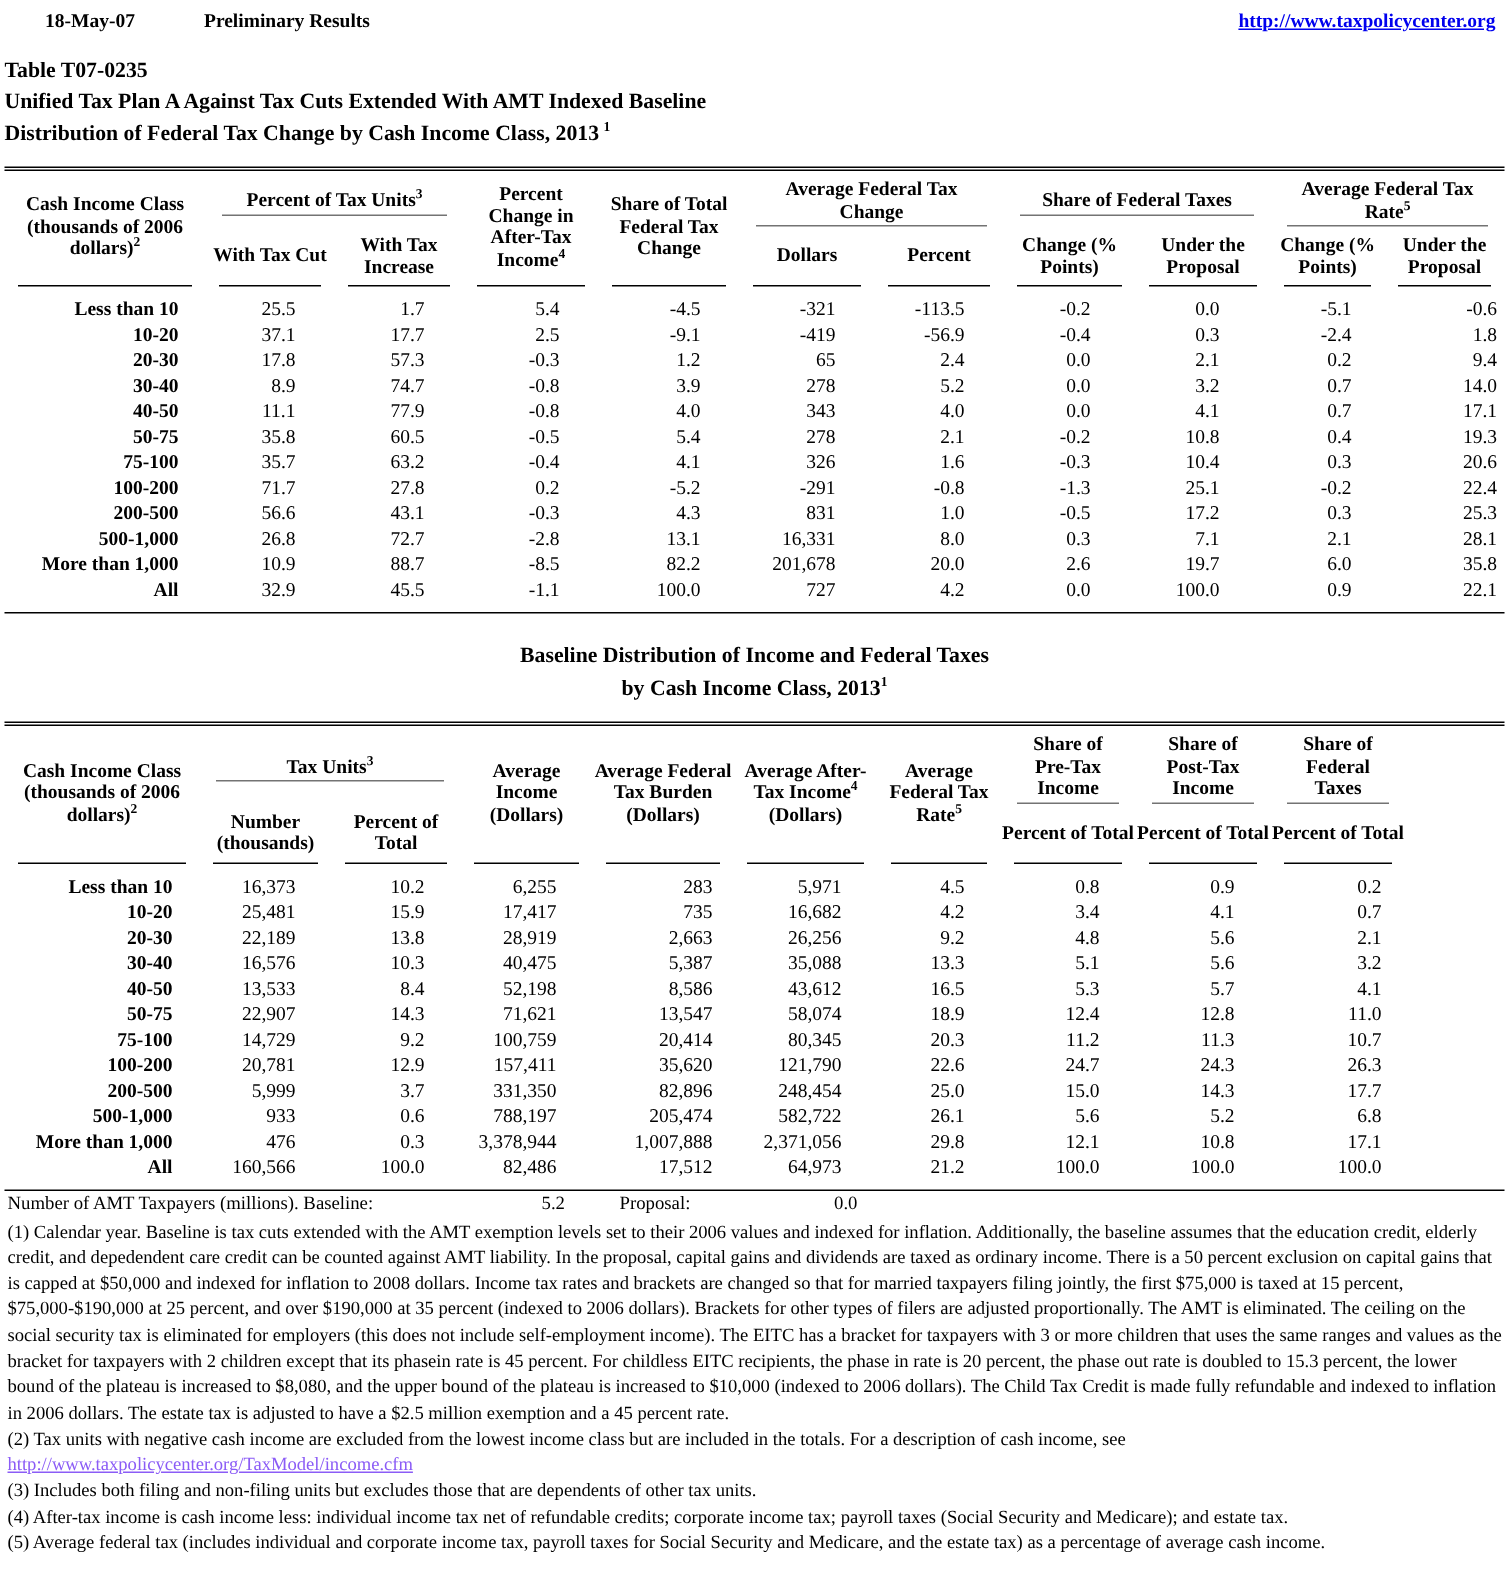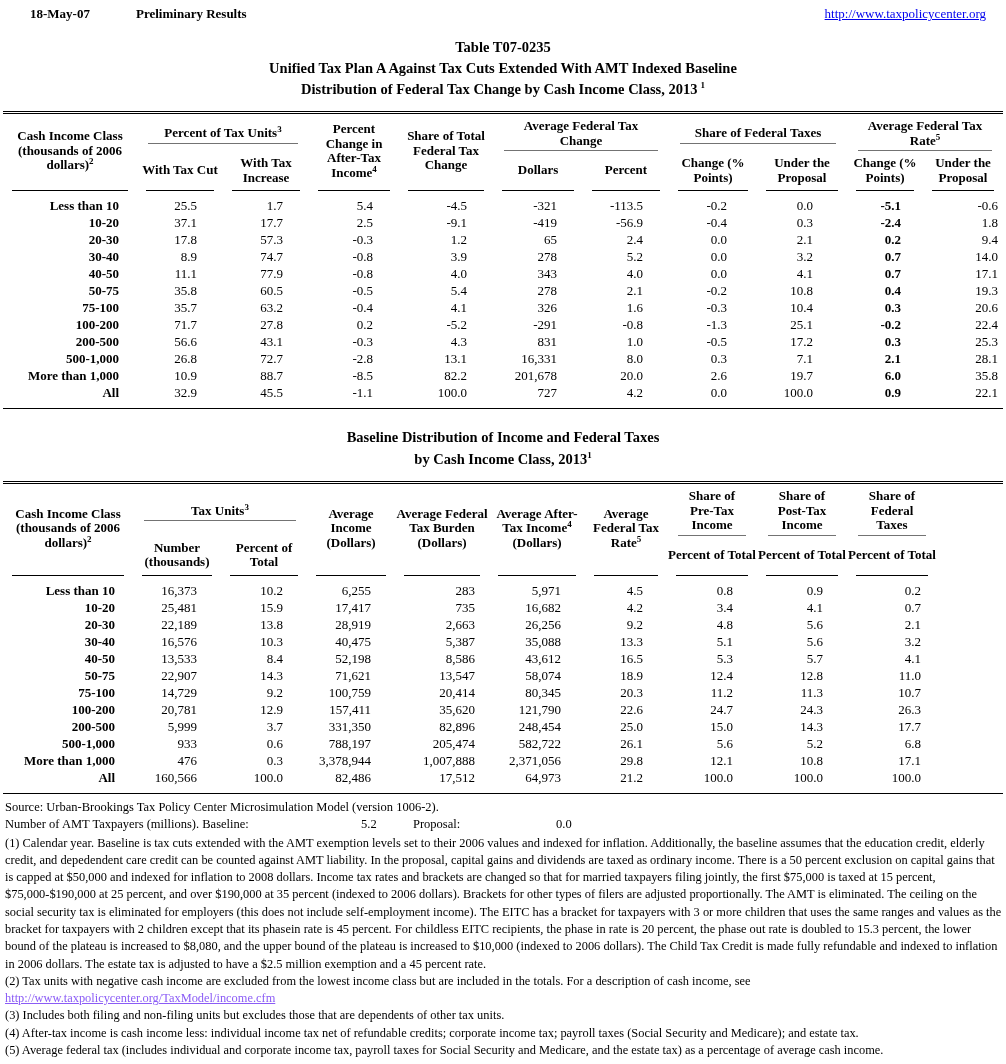--- a/index.html
+++ b/index.html
@@ -5,24 +5,24 @@
   html,body{margin:0;padding:0;background:#fff;}
   body{
     width:1006px;height:1064px;overflow:hidden;color:#000;
     font-family:"Liberation Serif","DejaVu Serif",serif;
   }
   .page{padding:4px 3px 0 3px;}
 
   
   .topbar{display:flex;align-items:baseline;font-size:13px;font-weight:bold;padding-top:2px;justify-content:space-between;}
   .topbar .date{margin-left:27px;width:106px;}
-  .topbar .url{margin-left:auto;margin-right:17px;font-weight:normal;color:#0000ee;text-decoration:underline;cursor:pointer;}
+  .topbar .url{margin-left:auto;margin-right:6px;font-weight:bold;color:#0000ee;text-decoration:underline;cursor:pointer;}
 
   
-  .titles{text-align:center;font-weight:bold;font-size:14.5px;line-height:21px;margin-top:15px;}
+  .titles{font-weight:bold;font-size:14.5px;line-height:21px;margin-top:15px;}
   sup{font-size:9px;vertical-align:super;line-height:0;}
   .titles .sp1{margin-left:3px;}
   .title2{text-align:center;font-weight:bold;font-size:14.5px;line-height:22px;margin-top:17px;}
 
   
   table.data{
     width:1000px;border-collapse:separate;border-spacing:0;table-layout:fixed;
     border-top:3px double #000;border-bottom:1.5px solid #000;margin-top:11px;
   }
   th{font-weight:bold;font-size:13px;text-align:center;vertical-align:middle;
@@ -31,21 +31,21 @@
   .gl{border-bottom:1px solid #737373;margin:0 10px;padding:3px 0 2px 0;line-height:14.5px;}
   .bline::after{content:"";position:absolute;left:9px;right:9px;bottom:0;border-bottom:1px solid #000;}
   th.nofill::after{display:none;}
   tbody td{font-size:13px;line-height:17px;height:17px;text-align:right;
            padding:0 26px 0 0;white-space:nowrap;overflow:hidden;}
   tbody td:first-child{font-weight:bold;padding-right:18px;}
   tbody tr:first-child td{padding-top:6px;}
   tbody tr:last-child td{padding-bottom:7px;}
   #t1 td:nth-child(8){padding-right:30px;}
   #t1 td:nth-child(9){padding-right:34px;}
-  #t1 td:nth-child(10){padding-right:22px;font-weight:bold;}
+  #t1 td:nth-child(10){padding-right:22px;}
   #t1 td:nth-child(11){padding-right:5px;}
   #t2 td{padding-right:24px;}
   #t2 td:first-child{padding-right:18px;}
   #t2 td:nth-child(5){padding-right:14px;}
   #t2 td:nth-child(10){padding-right:16px;}
 
   
   .src{font-size:12.5px;margin:5px 0 0 2px;line-height:17px;}
   .amt{font-size:12.5px;margin-left:2px;line-height:17px;white-space:nowrap;}
   .amt .lbl{display:inline-block;width:356px;}
@@ -506,21 +506,20 @@
           <td>17,512</td>
           <td>64,973</td>
           <td>21.2</td>
           <td>100.0</td>
           <td>100.0</td>
           <td>100.0</td>
         </tr>
       </tbody>
   </table>
 
-  <div class="src">Source: Urban-Brookings Tax Policy Center Microsimulation Model (version 1006-2).</div>
 
   <div class="amt">
     <span class="lbl">Number of AMT Taxpayers (millions).  Baseline:</span><span class="v1">5.2</span><span class="lbl2">Proposal:</span><span>0.0</span>
   </div>
 
   <div class="notes">
     <div>(1) Calendar year. Baseline is tax cuts extended with the AMT exemption levels set to their 2006 values and indexed for inflation.  Additionally, the baseline assumes that the education credit, elderly credit, and depedendent care credit can be counted against AMT liability.  In the proposal, capital gains and dividends are taxed as ordinary income.  There is a 50 percent exclusion on capital gains that is capped at $50,000 and indexed for inflation to 2008 dollars.  Income tax rates and brackets are changed so that for married taxpayers filing jointly, the first $75,000 is taxed at 15 percent, $75,000-$190,000 at 25 percent, and over $190,000 at 35 percent (indexed to 2006 dollars).  Brackets for other types of filers are adjusted proportionally.  The AMT is eliminated.  The ceiling on the social security tax is eliminated for employers (this does not include self-employment income).  The EITC has a bracket for taxpayers with 3 or more children that uses the same ranges and values as the bracket for taxpayers with 2 children except that its phasein rate is 45 percent.  For childless EITC recipients, the phase in rate is 20 percent, the phase out rate is doubled to 15.3 percent, the lower bound of the plateau is increased to $8,080, and the upper bound of the plateau is increased to $10,000 (indexed to 2006 dollars).  The Child Tax Credit is made fully refundable and indexed to inflation in 2006 dollars.  The estate tax is adjusted to have a $2.5 million exemption and a 45 percent rate.</div>
     <div>(2) Tax units with negative cash income are excluded from the lowest income class but are included in the totals. For a description of cash income, see</div>
     <div><a class="flink">http://www.taxpolicycenter.org/TaxModel/income.cfm</a></div>
     <div>(3) Includes both filing and non-filing units but excludes those that are dependents of other tax units.</div>

